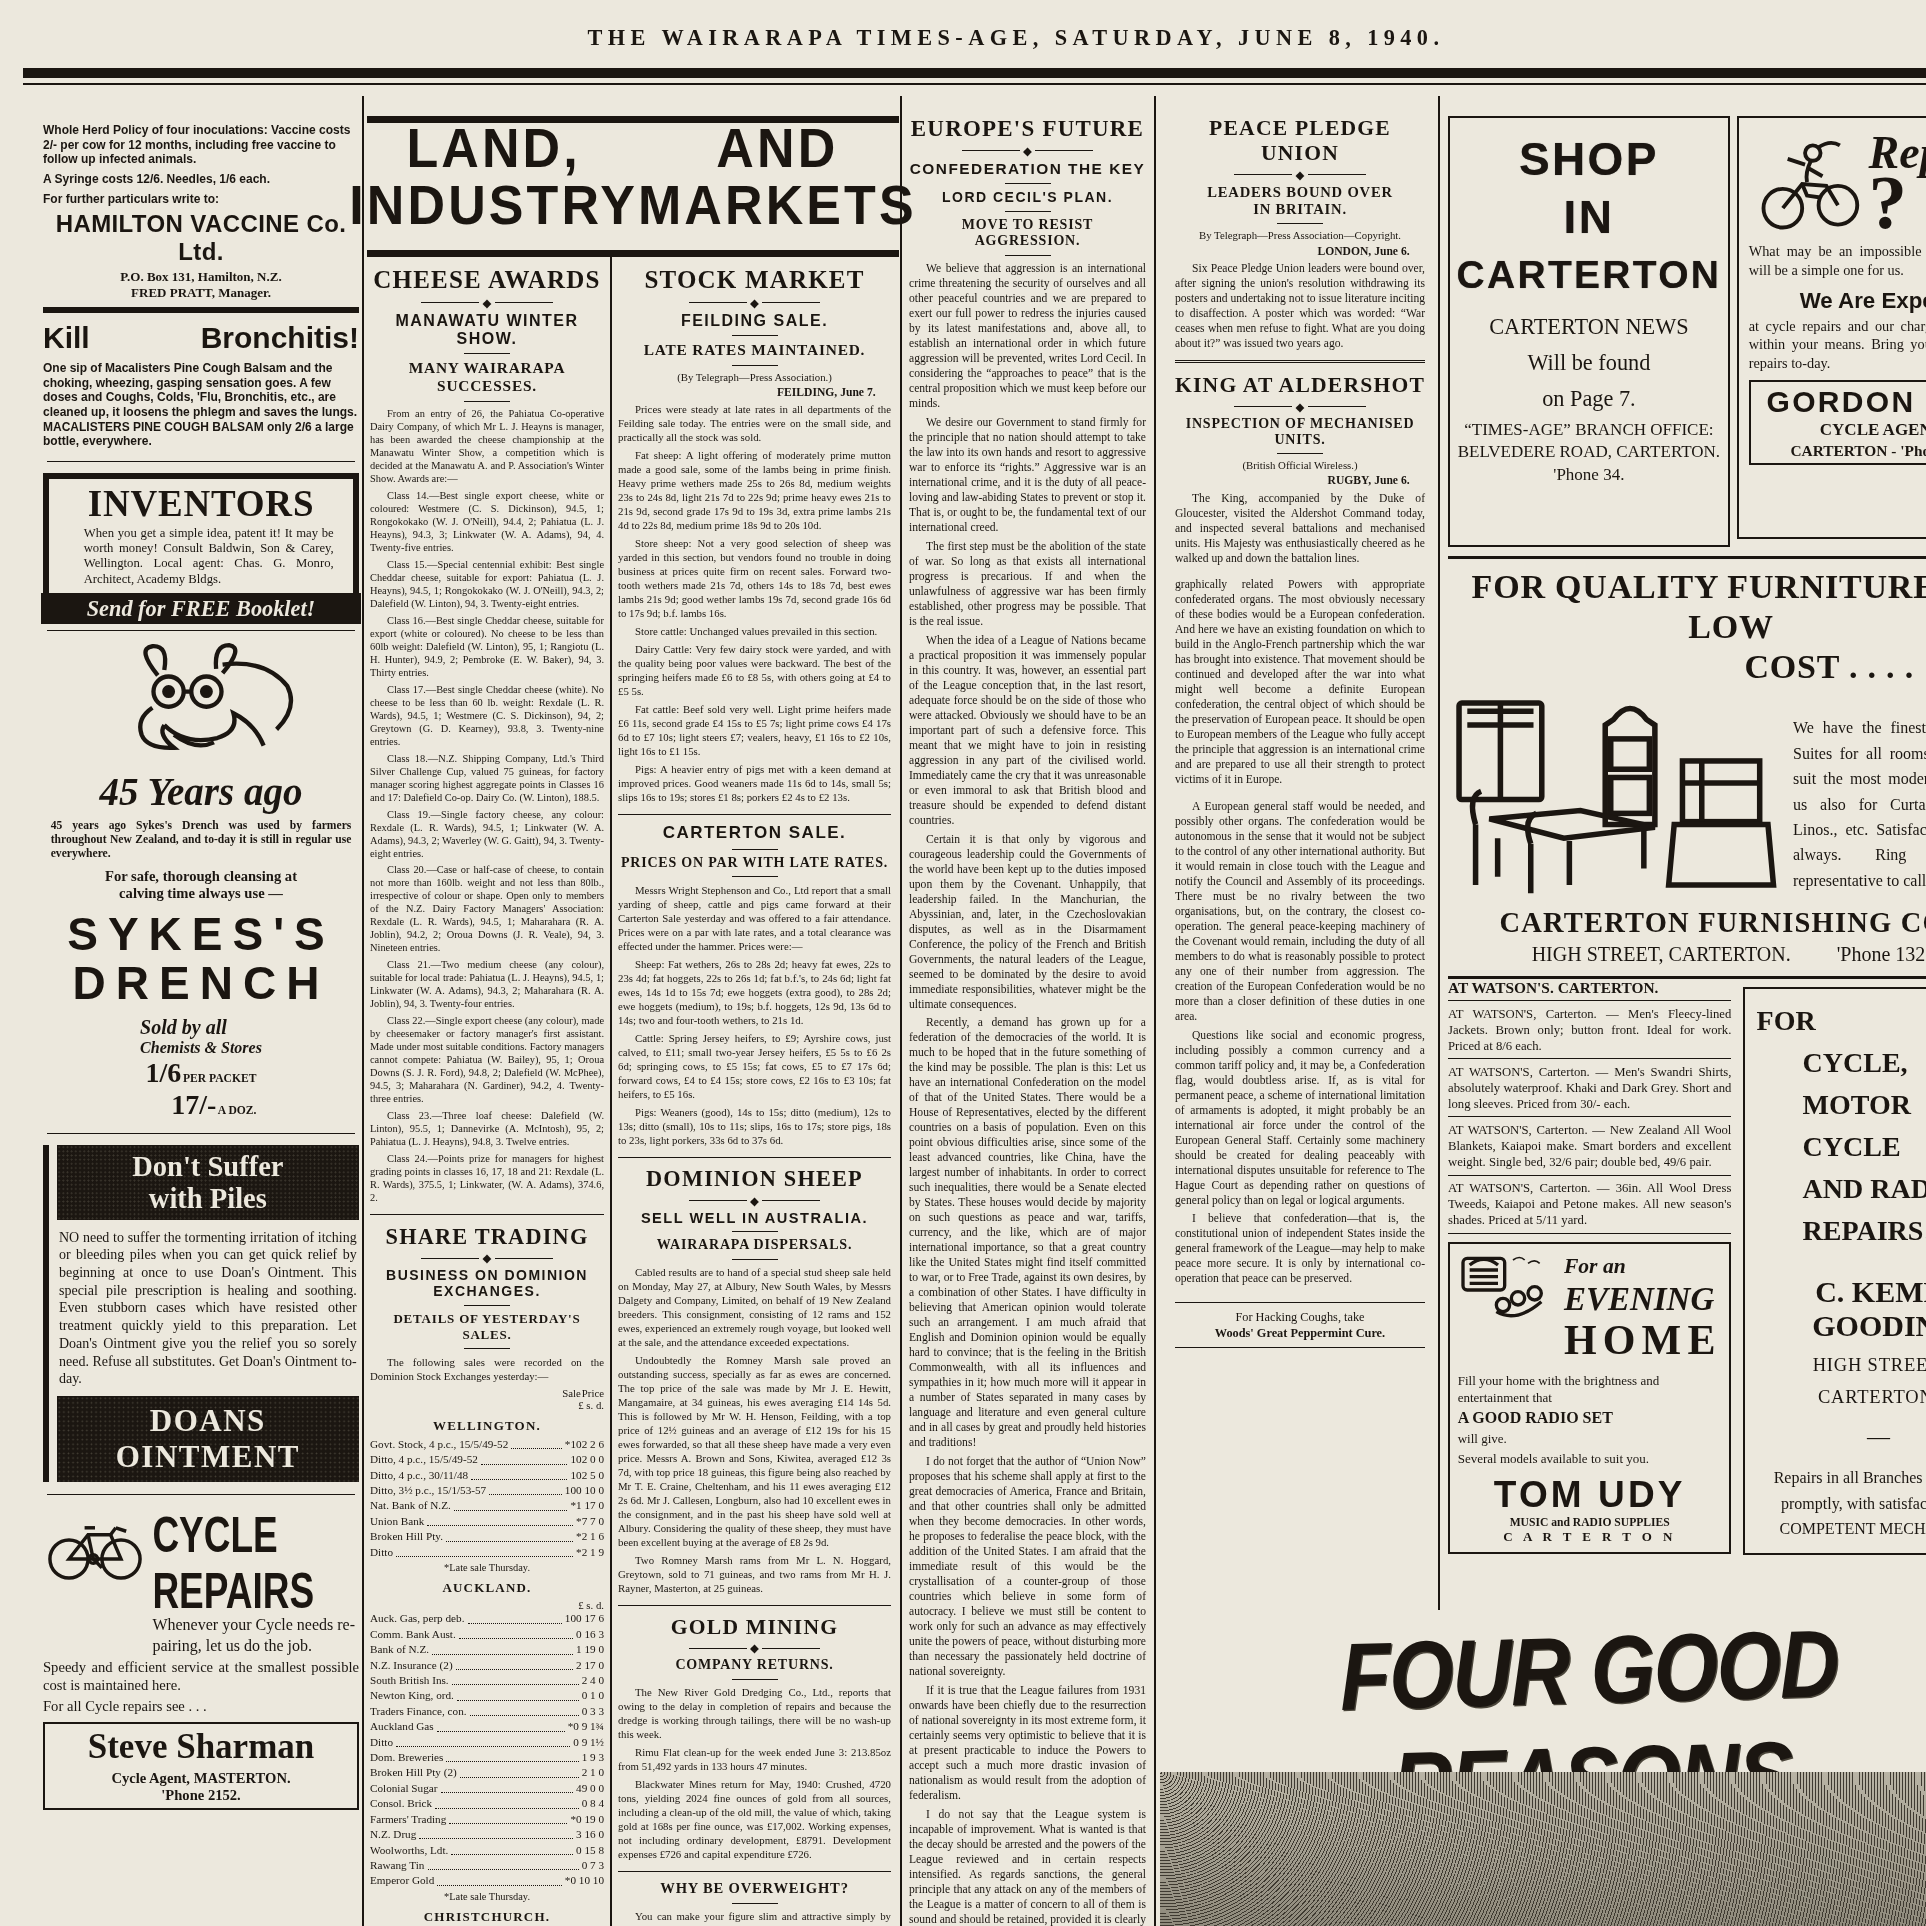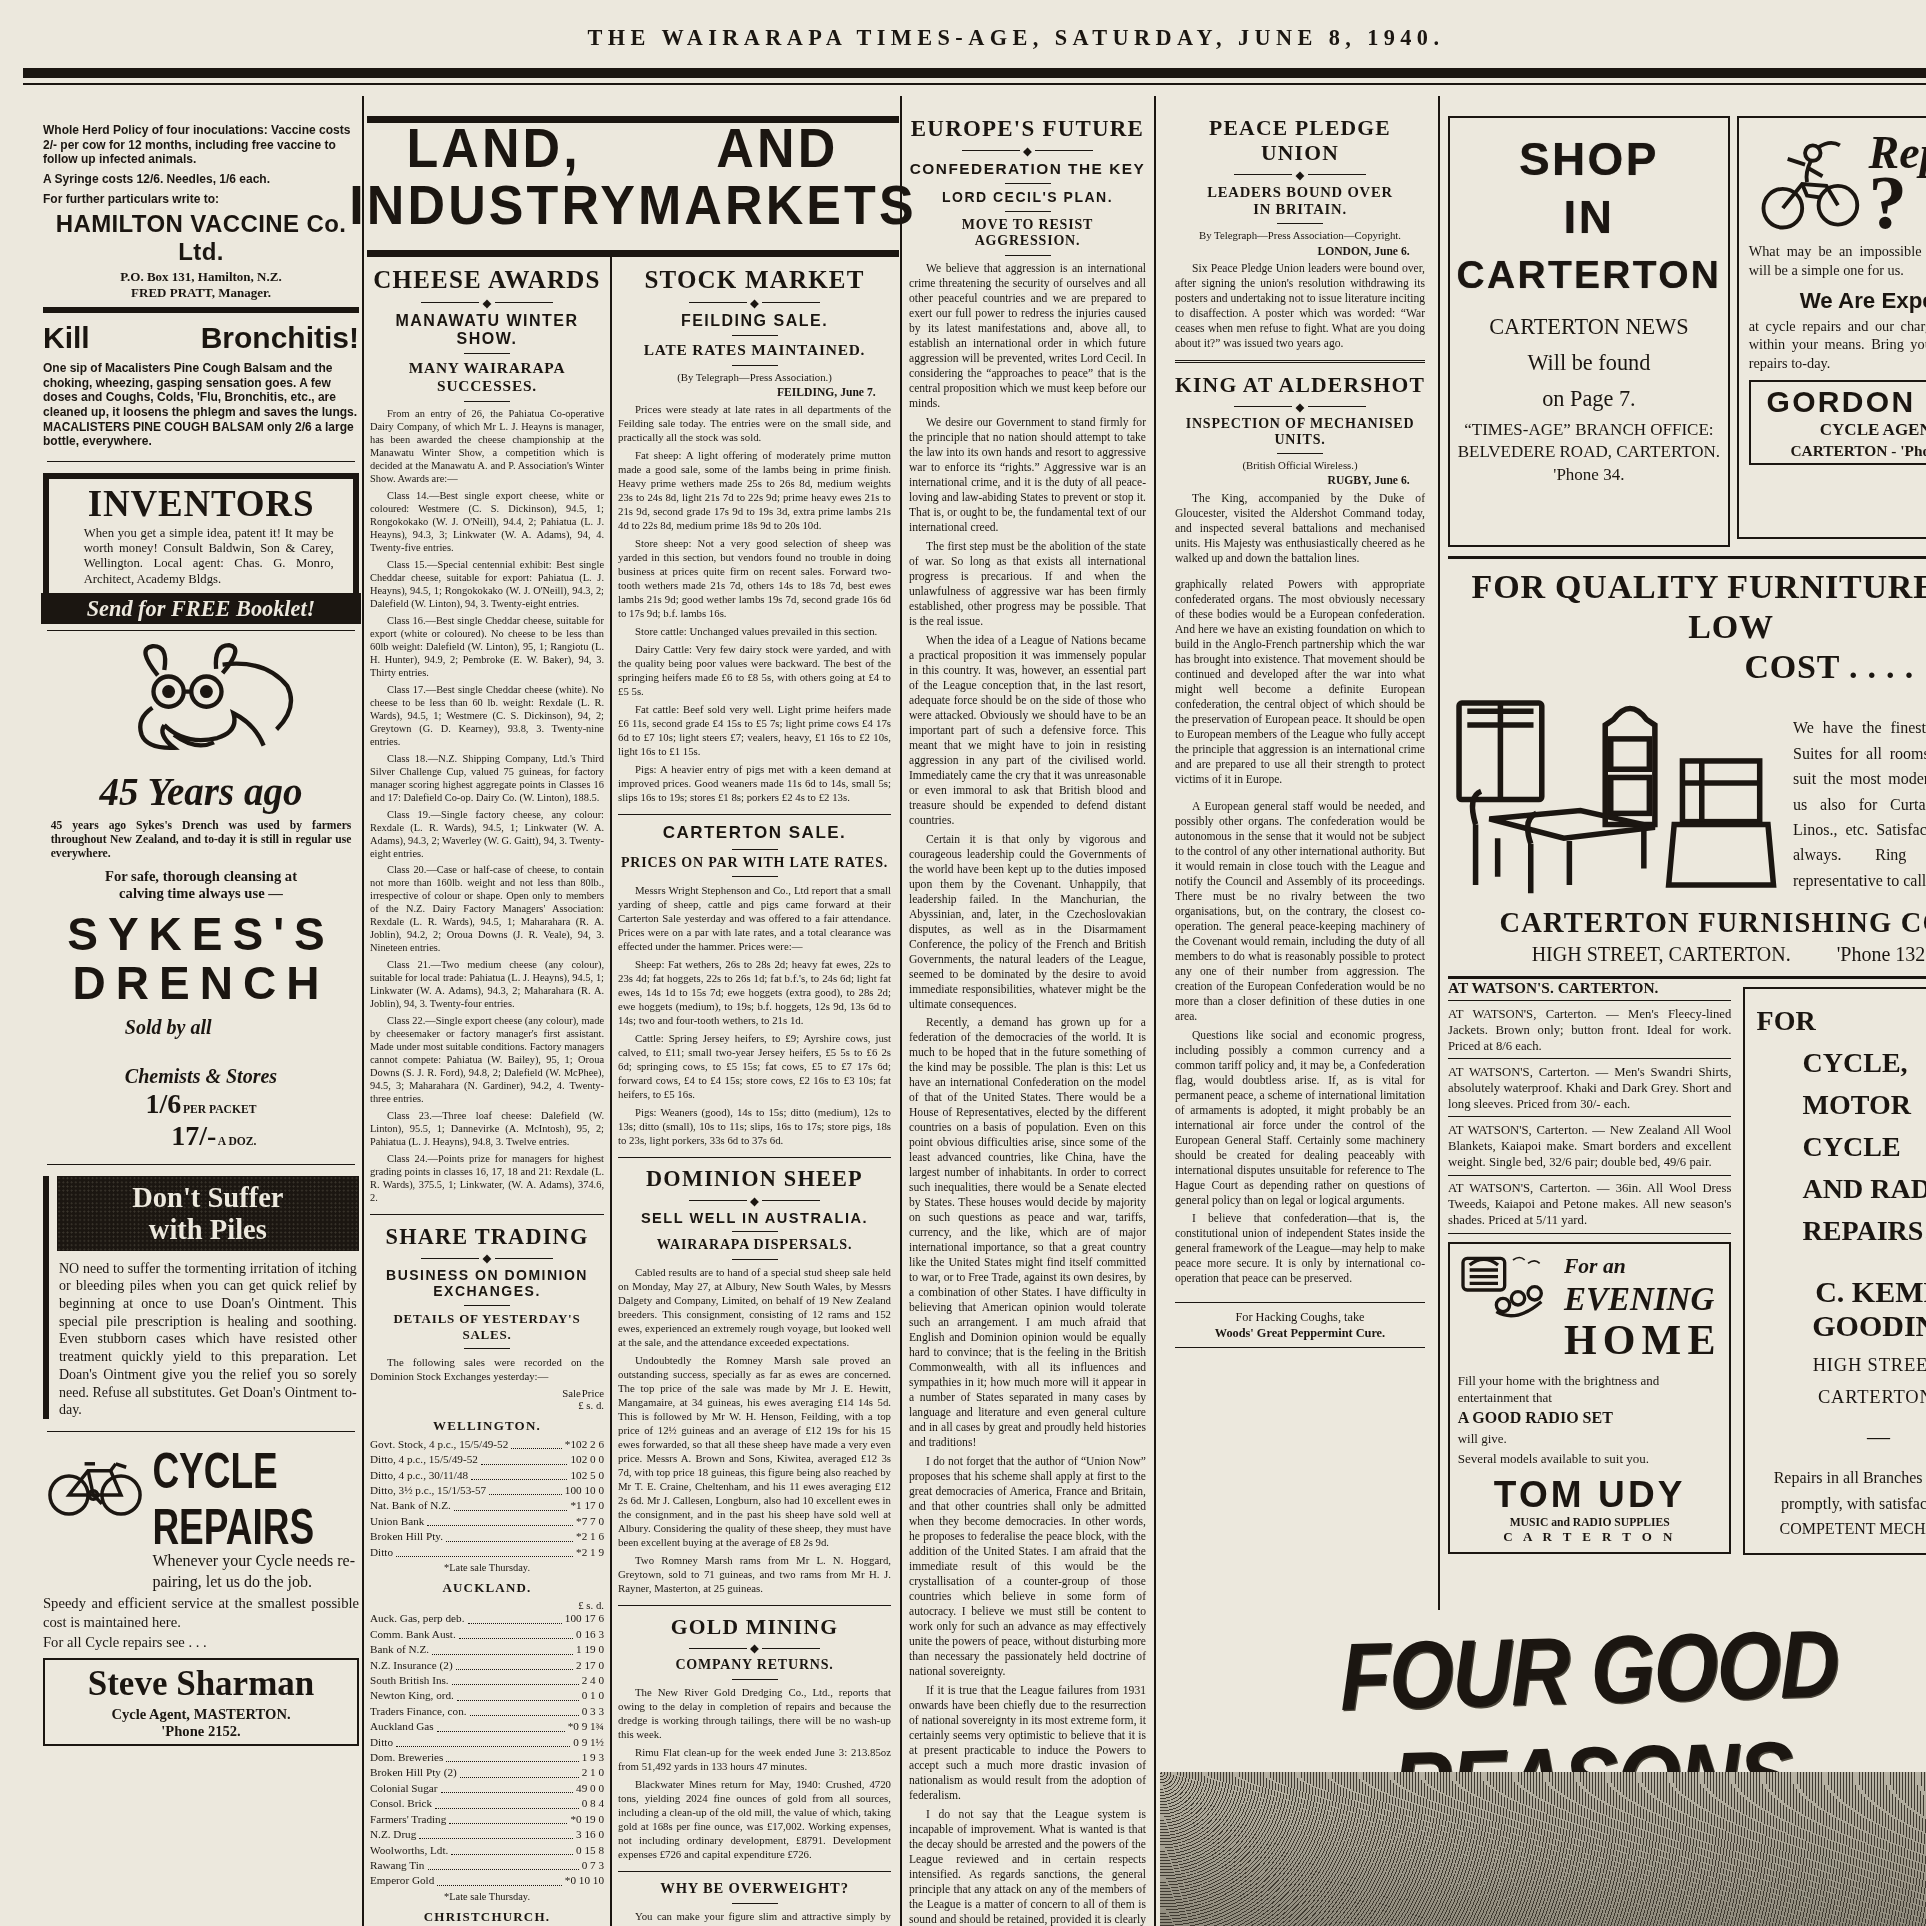--- a/index.html
+++ b/index.html
@@ -172,39 +172,40 @@
       <p style="font-size:11.6px;line-height:14px;font-weight:bold;margin:7.7px 7.7px 0;" class="jt">45 years ago Sykes's Drench was used by farmers throughout New Zealand, and to-day it is still in regular use everywhere.</p>
       <div class="adcenter" style="font-size:14.6px;font-weight:bold;margin-top:7px;">
         <div>For safe, thorough cleansing at</div>
         <div>calving time always use —</div>
       </div>
       <div class="sykes-name" style="margin-top:8.5px;">SYKES'S</div>
       <div class="sykes-name">DRENCH</div>
       <div style="display:flex;justify-content:space-between;align-items:center;margin-top:7.7px;flex-direction:column;">
         <div>
           <div class="script" style="font-size:20px;">Sold by all</div>
-          <div class="script" style="font-size:20px;margin-top:26px;">Chemists &amp; Stores</div>
+          <div class="script" style="font-size:16px;">Chemists &amp; Stores</div>
         </div>
         <div style="text-align:right;">
           <div><span style="font-size:28px;font-weight:bold;">1/6</span>
                <span style="font-size:11.6px;font-weight:bold;">PER PACKET</span></div>
           <div><span style="font-size:28px;font-weight:bold;">17/-</span>
                <span style="font-size:11.6px;font-weight:bold;">A DOZ.</span></div>
         </div>
       </div>
     </div>
 
     <div class="adsep"></div>
 
     <div style="border-left:6.2px solid #1b1611;padding-left:7.7px;">
       <div class="piles-head">
         <div>Don't Suffer</div>
         <div>with Piles</div>
       </div>
       <p style="font-size:14px;line-height:17.7px;margin:8.5px 2.3px;" class="jt">NO need to suffer the tormenting irritation of itching or bleeding piles when you can get quick relief by beginning at once to use Doan's Ointment. This special pile prescription is healing and soothing. Even stubborn cases which have resisted other treatment quickly yield to this preparation. Let Doan's Ointment give you the relief you so sorely need. Refuse all substitutes. Get Doan's Ointment to-day.</p>
+      <div class="doan-banner">DOANS OINTMENT</div>
     </div>
 
     <div class="adsep"></div>
 
     <div>
       <div style="display:flex;align-items:flex-start;gap:5.4px;">
         <svg viewBox="0 0 120 90" style="width:104px;flex:0 0 auto;">
           <g class="sketch" stroke-width="3">
             <circle cx="30" cy="60" r="22"></circle>
               <circle cx="90" cy="60" r="22"></circle>

